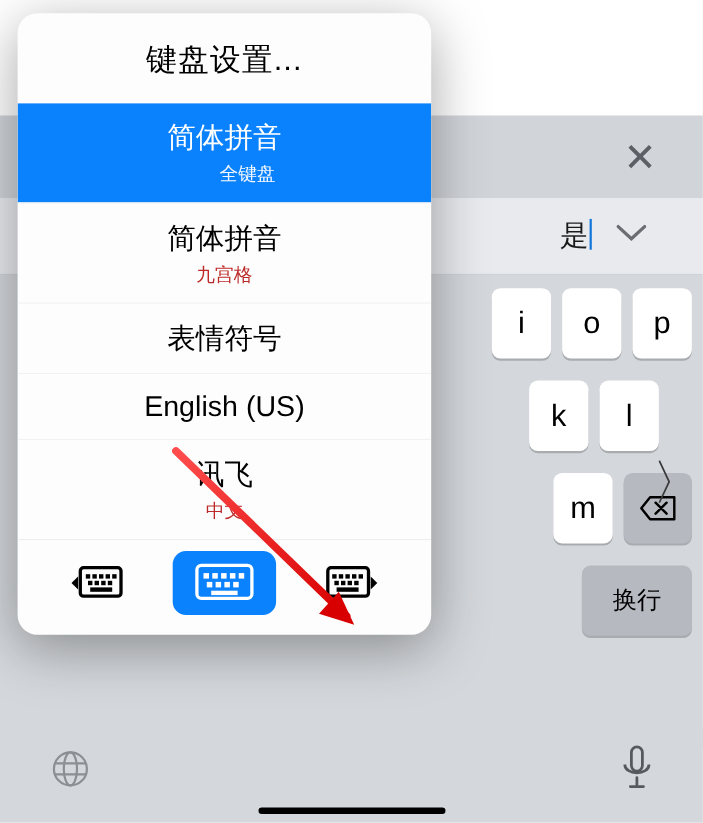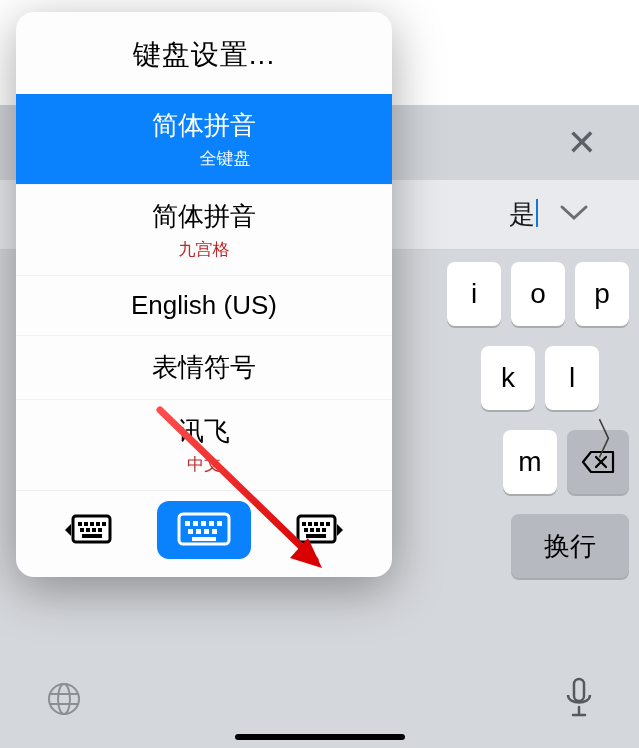--- a/index.html
+++ b/index.html
@@ -98,22 +98,22 @@
     display:flex;
     align-items:center;
     justify-content:center;
     font-size:28px;
     color:#000;
   }
   .key.special {
     background:#b6b9bf;
   }
   .key.special.wide {
-    width: 118px;
-    font-size:26px;
+    width: 100px;
+    font-size:22px;
   }
   .key.delete { width:62px; }
 
   
   .side-arrow {
     position:absolute;
     right:2px;
     top:410px;
     font-size:44px;
     color:#3a3a3a;
@@ -287,25 +287,25 @@
     <span>简体拼音</span>
     <span class="sub">全键盘</span>
   </div>
 
   <div class="pop-item">
     <span>简体拼音</span>
     <span class="sub gray">九宫格</span>
   </div>
 
   <div class="pop-item">
+    <span>表情符号</span>
+  </div>
+
+  <div class="pop-item">
     <span>English (US)</span>
-  </div>
-
-  <div class="pop-item">
-    <span>表情符号</span>
   </div>
 
   <div class="pop-item">
     <span>讯飞</span>
     <span class="sub gray">中文</span>
   </div>
 
   <div class="popover-footer">
     <div class="kbd-btn">
       <svg width="48" height="32" viewBox="0 0 48 32">

